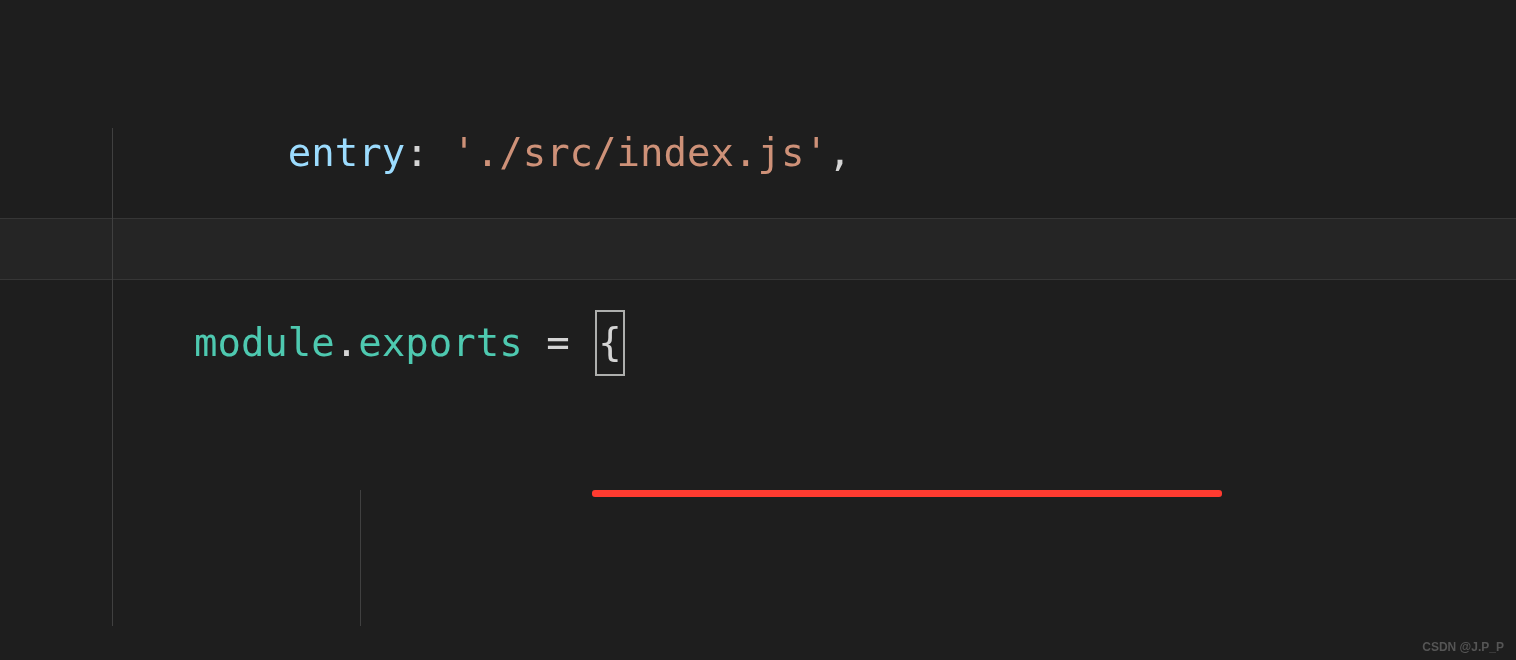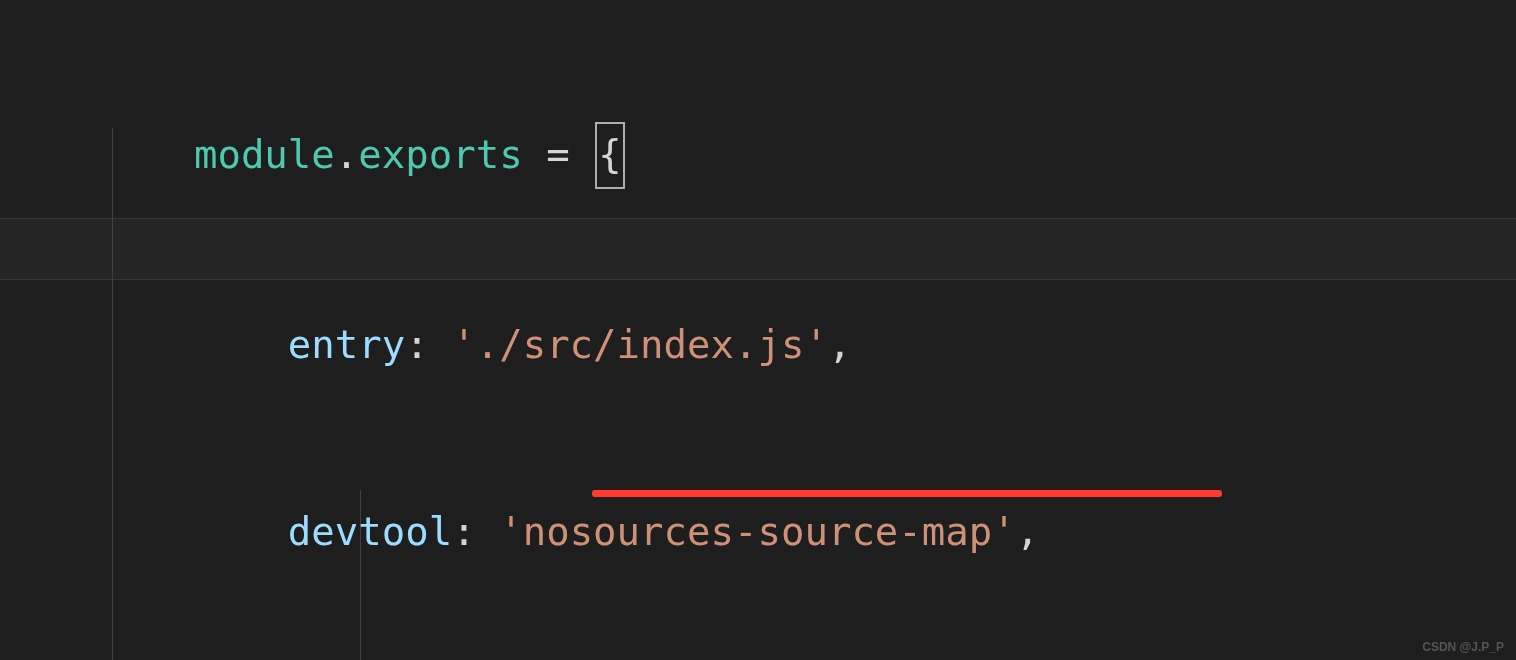--- a/index.html
+++ b/index.html
@@ -84,27 +84,26 @@
   </style>
 </head>
 <body>
 
 <div class="editor">
   <div class="highlight-line hl-top"></div>
   <div class="indent-guide"></div>
   <div class="indent-guide-2"></div>
 
   <div class="code-line">
+    <span class="line-content"><span>    </span><span class="tk-lightblue">entry</span><span class="tk-white">: </span><span class="tk-peach">'./src/index.js'</span><span class="tk-white">,</span></span>
+  </div>
+
+  <div class="code-line">
     <span class="line-content"><span class="tk-teal">module</span><span class="tk-white">.</span><span class="tk-teal">exports</span><span class="tk-white"> = </span><span class="cursor-box">{</span></span>
   </div>
 
-  <div class="code-line">
-    <span class="line-content"><span>    </span><span class="tk-lightblue">entry</span><span class="tk-white">: </span><span class="tk-peach">'./src/index.js'</span><span class="tk-white">,</span></span>
-  </div>
-
   <div class="code-line" style="position:relative;">
-    <span class="line-content"><span>    </span><span class="tk-lightblue">devtool</span><span class="tk-white">: </span><span class="tk-peach">'nosources-source-map'</span><span class="tk-white">,</span></span>
     <div class="underline-annotation" style="left:492px; top:52px; width:630px;"></div>
   </div>
 
 </div>
 
 <div class="watermark">CSDN @J.P_P</div>
 
 </body></html>

